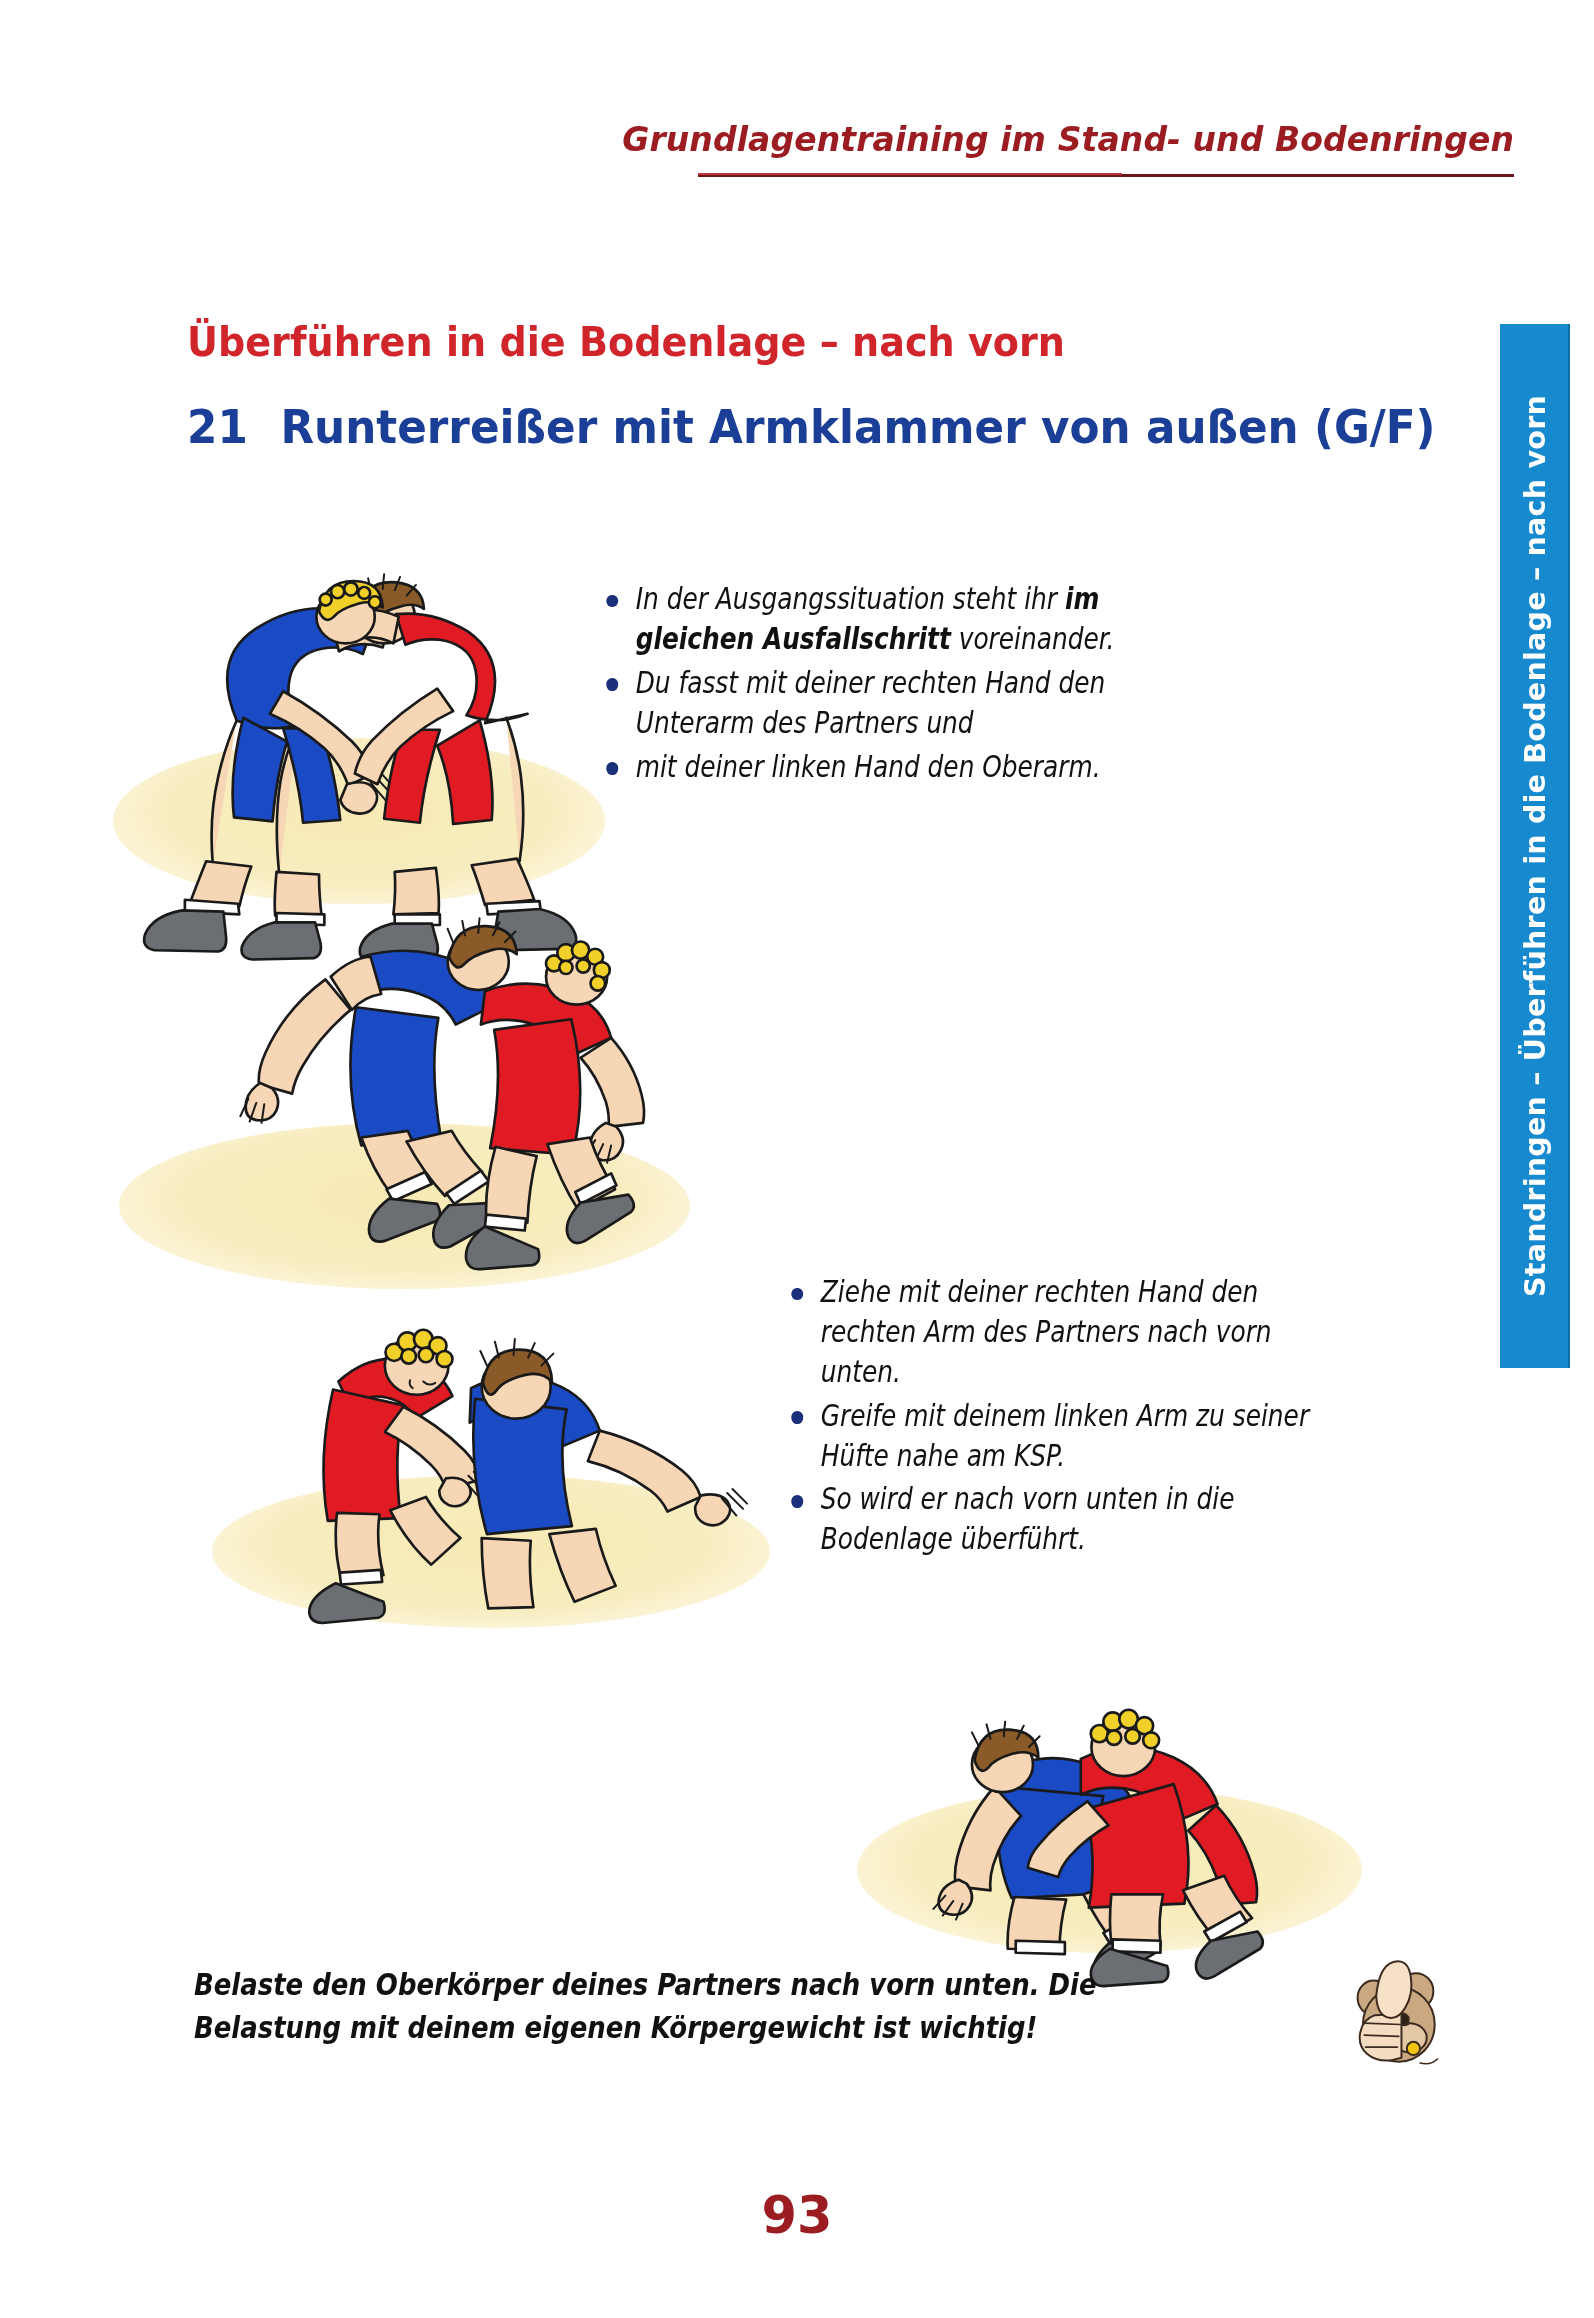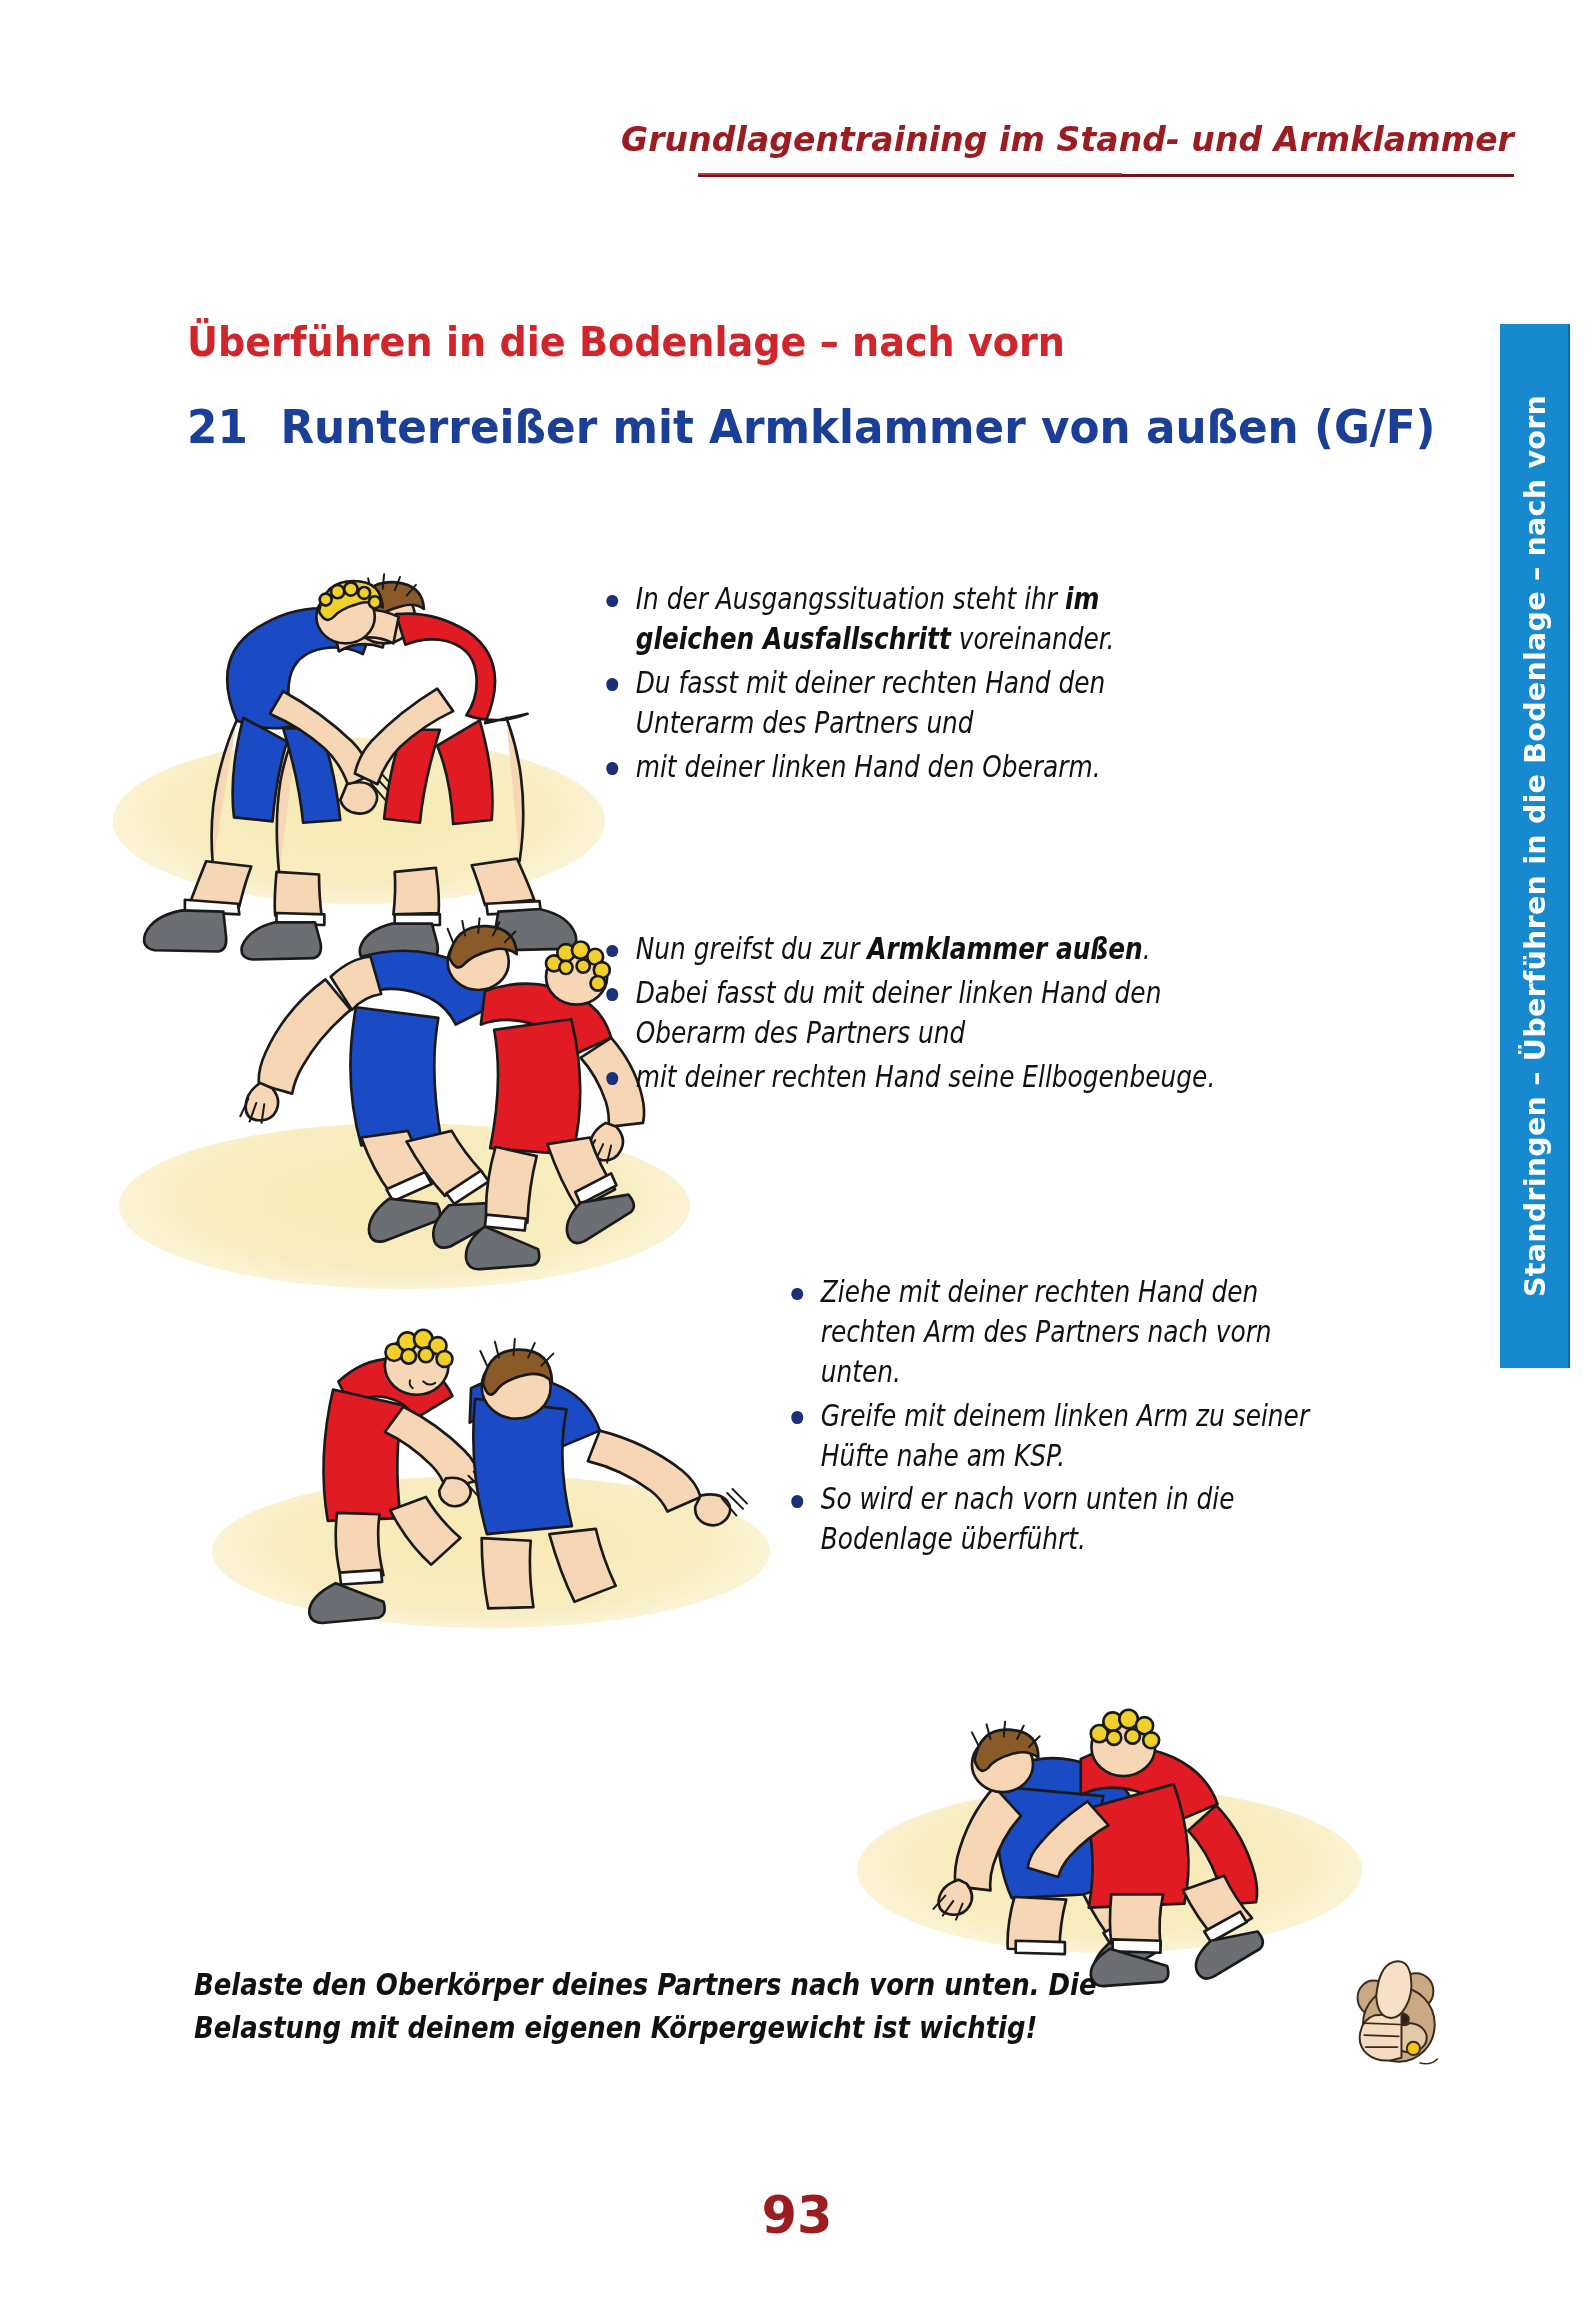--- a/index.html
+++ b/index.html
@@ -115,21 +115,21 @@
     font-family:"DejaVu Sans", sans-serif;
     font-weight:bold;font-size:51px;
     color:#9b1d22;
   }
 </style>
 </head>
 <body>
 
 <div class="page">
 
-  <div class="runhead">Grundlagentraining im Stand- und Armklammer</div>
+  <div class="runhead">Grundlagentraining im Stand- und Bodenringen</div>
   <div class="runrule"></div>
 
   <div class="sec-title">Überführen in die Bodenlage – nach vorn</div>
   <div class="num-title">
     <span class="num">21</span><span>Runterreißer mit Armklammer von außen (G/F)</span>
   </div>
 
   <div class="sidetab">
     <span class="lbl">Standringen – Überführen in die Bodenlage – nach vorn</span>
   </div>
@@ -230,27 +230,20 @@
         <circle cx="574" cy="110" r="13" fill="#f2d02a"></circle>
           <circle cx="596" cy="120" r="12" fill="#f2d02a"></circle>
         <circle cx="606" cy="140" r="12" fill="#f2d02a"></circle>
           <circle cx="600" cy="160" r="11" fill="#f2d02a"></circle>
         <circle cx="552" cy="136" r="10" fill="#f2d02a"></circle>
           <circle cx="578" cy="134" r="10" fill="#f2d02a"></circle>
       </g>
     </svg>
   </div>
 
-  <div class="blk" style="left:598px;top:929px;width:731px;">
-    <ul>
-      <li><span>Nun greifst du zur </span><b>Armklammer außen</b><span>.</span></li>
-      <li><span>Dabei fasst du mit deiner linken Hand den Oberarm des Partners und</span></li>
-      <li><span>mit deiner rechten Hand seine Ellbogenbeuge.</span></li>
-    </ul>
-  </div>
 
   <div class="fig" style="left:252px;top:1282px;width:531px;height:345px;">
     <div class="mat" style="left:-40px;top:193px;width:558px;height:153px;"></div>
     <svg width="531" height="345" viewBox="0 0 800 520">
       <g stroke="#1a1a1a" stroke-width="4" stroke-linejoin="round" stroke-linecap="round">
 
         <path d="M130 150 q50 -46 110 -30 q44 12 62 52 l-56 34 q-14 -26 -44 -32 q-32 -6 -54 14z" fill="#e01b24"></path>
         <path d="M122 162 q-24 104 -8 198 l110 -4 q-12 -94 4 -170z" fill="#e01b24"></path>
         <path d="M228 188 q52 26 92 66 q20 20 24 44 l-52 14 q-6 -20 -22 -36 q-32 -32 -70 -50z" fill="#f6d6b4"></path>
         <path d="M292 296 q24 -4 34 10 q8 12 -2 24 q-12 12 -28 6 q-14 -6 -14 -22z" fill="#f6d6b4"></path>

